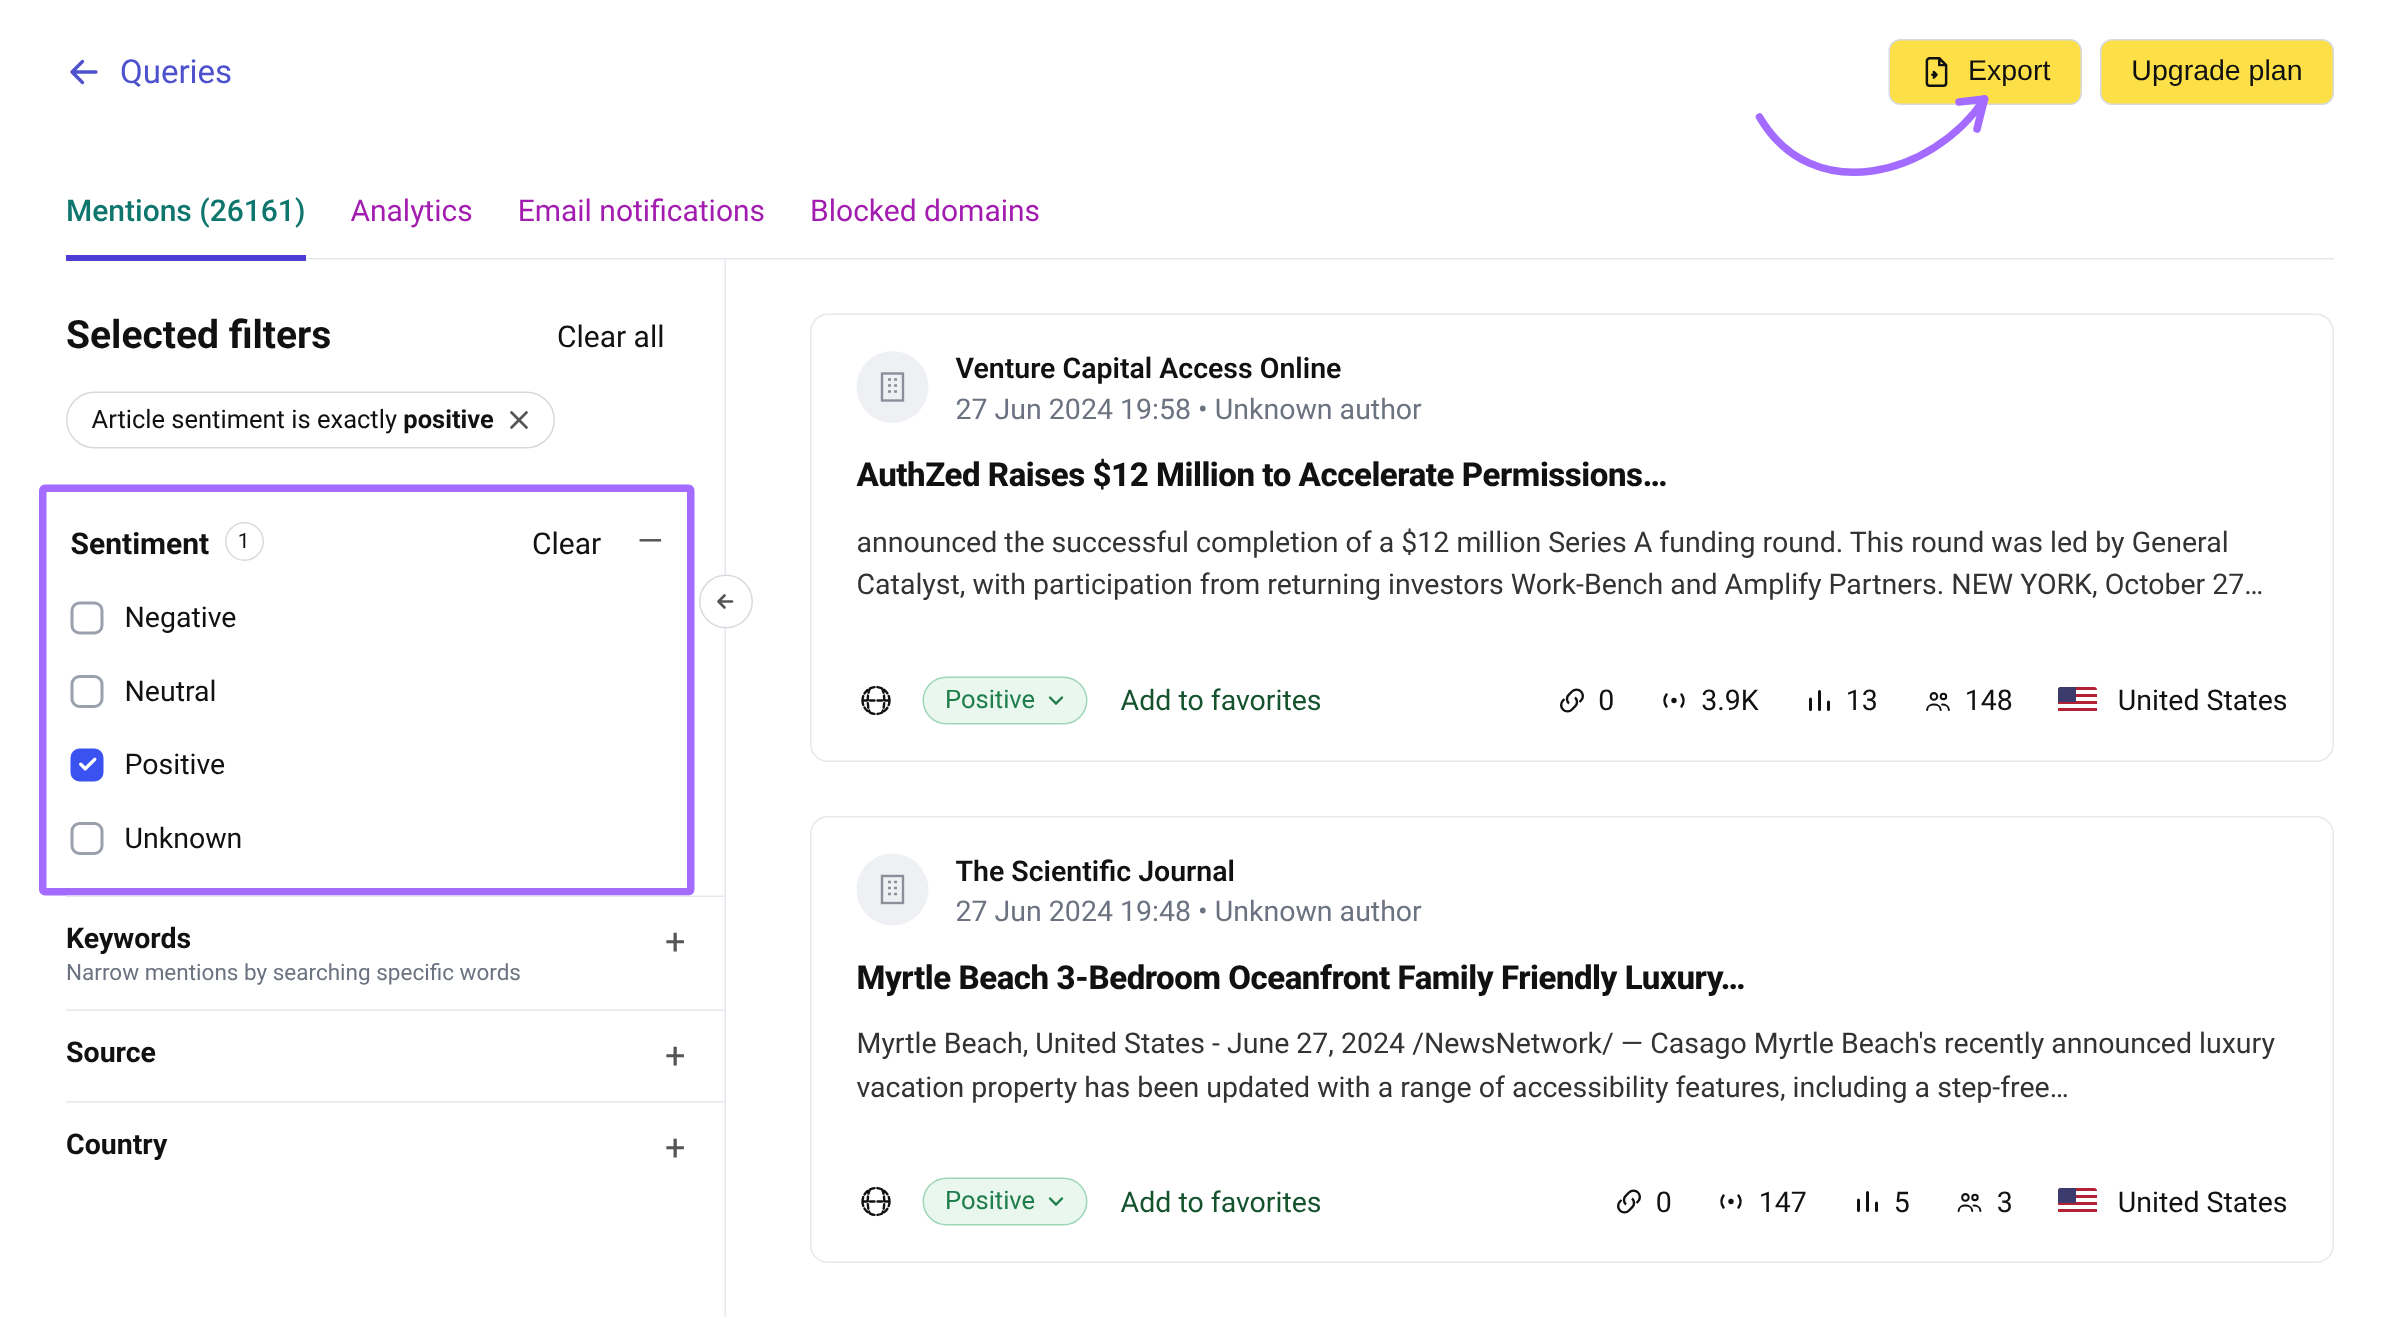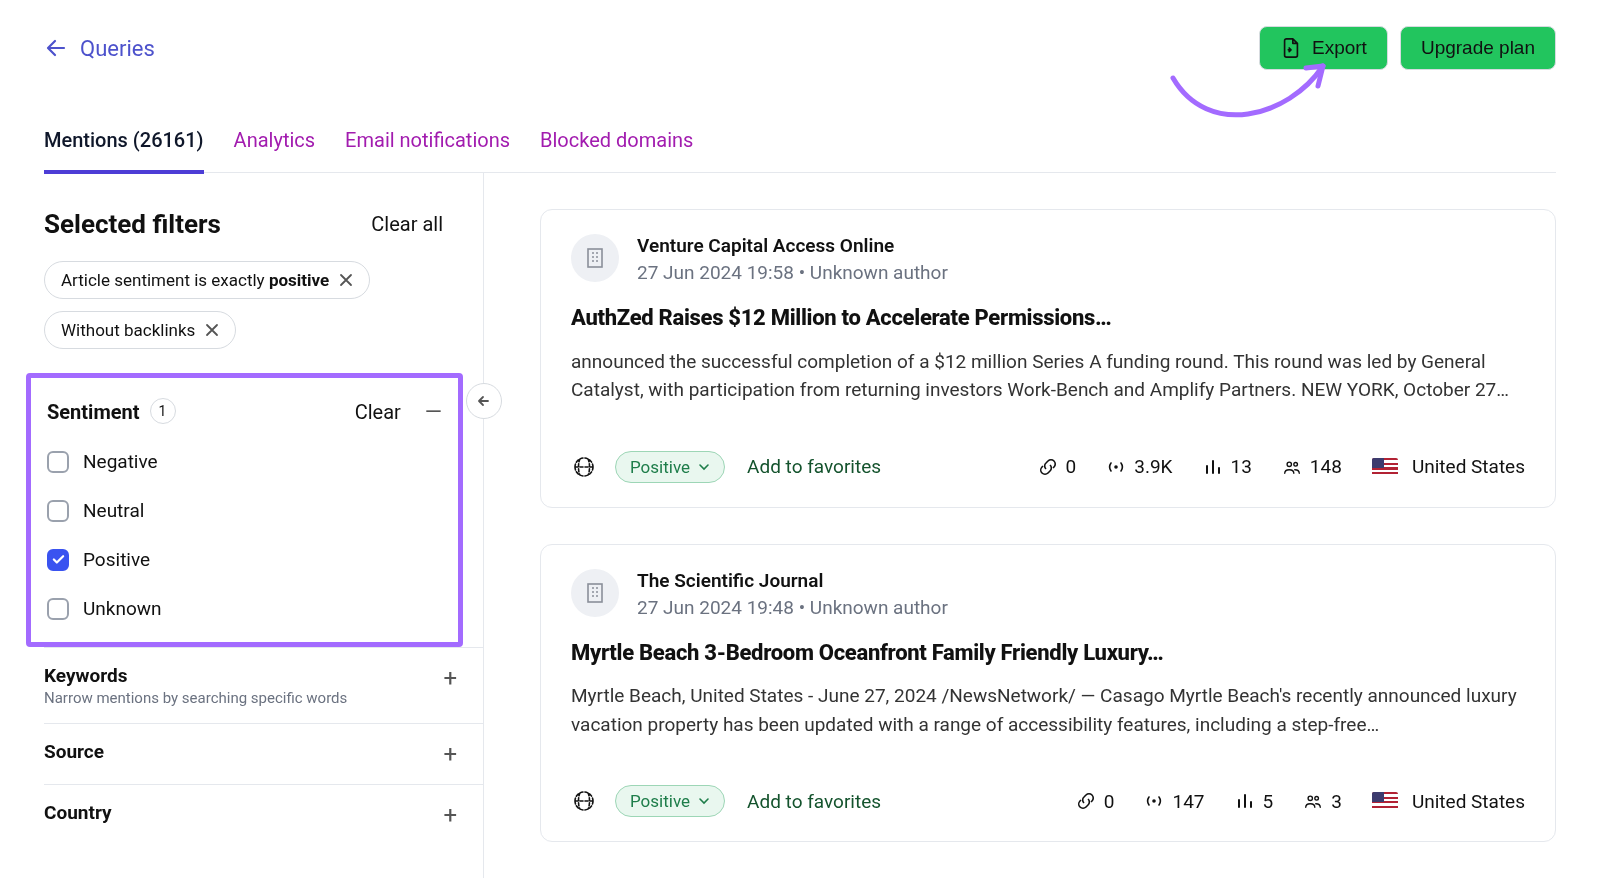--- a/index.html
+++ b/index.html
@@ -2,39 +2,39 @@
 <html><head>
 <meta charset="utf-8">
 <style>
   * { box-sizing: border-box; margin: 0; padding: 0; }
   body { font-family: -apple-system, BlinkMacSystemFont, "Segoe UI", Roboto, Helvetica, Arial, sans-serif; background: #fff; color: #111; width: 1600px; }
   .page { width: 1600px; padding: 0 44px; position: relative; }
 
   
   .top { display: flex; justify-content: space-between; align-items: center; padding-top: 26px; }
   .back-link { display: inline-flex; align-items: center; gap: 12px; color: #4d52cc; font-size: 22px; cursor: pointer; }
-  .btn { display: inline-flex; align-items: center; gap: 10px; border: 1px solid #d7dbe0; border-radius: 8px; background: #22c55e; padding: 10px 20px; font-size: 19px; cursor: pointer; color: #111; }
+  .btn { display: inline-flex; align-items: center; gap: 10px; border: 1px solid #d7dbe0; border-radius: 8px; background: #fde047; padding: 10px 20px; font-size: 19px; cursor: pointer; color: #111; }
   .top-actions { display: flex; gap: 12px; }
 
   
   .tabs { display: flex; gap: 30px; border-bottom: 1px solid #e5e8ed; margin-top: 58px; }
   .tab { font-size: 20px; color: #a21caf; padding: 0 0 18px 0; cursor: pointer; }
-  .tab.active { color: #0f172a; font-weight: 500; border-bottom: 4px solid #4d3dd6; margin-bottom: -2px; }
+  .tab.active { color: #0f766e; font-weight: 500; border-bottom: 4px solid #4d3dd6; margin-bottom: -2px; }
 
   
   .layout { display: flex; position: relative; }
   .sidebar { width: 440px; border-right: 1px solid #e5e8ed; padding: 36px 0 0 0; position: relative; }
   .collapse-circle { position: absolute; left: 440px; top: 210px; width: 36px; height: 36px; border-radius: 50%; background: #fff; border: 1px solid #d7dbe0; display: flex; align-items: center; justify-content: center; transform: translateX(-50%); cursor: pointer; z-index: 5; }
   .main { flex: 1; padding: 36px 0 0 56px; }
 
   .sf-header { display: flex; justify-content: space-between; align-items: center; padding-right: 40px; }
   .sf-title { font-size: 26px; font-weight: 700; }
   .clear-all { font-size: 20px; cursor: pointer; }
 
-  .chips { margin-top: 22px; display: flex; flex-direction: column; align-items: flex-start; gap: 12px; }
+  .chips { margin-top: 22px; display: flex; flex-direction: row; align-items: flex-end; gap: 12px; }
   .chip { display: inline-flex; align-items: center; gap: 10px; border: 1px solid #d7dbe0; border-radius: 22px; padding: 8px 16px; font-size: 17px; cursor: pointer; }
   .chip .bold { font-weight: 700; }
   .x-small { width: 14px; height: 14px; }
 
   .facet-highlight { border: 5px solid #a36bff; border-radius: 4px; padding: 20px 16px 22px 16px; margin: 24px 20px 0 -18px; }
   .facet-row { display: flex; align-items: flex-end; gap: 10px; }
   .facet-title { font-size: 20px; font-weight: 700; }
   .badge { border: 1px solid #d7dbe0; border-radius: 50%; width: 26px; height: 26px; display: inline-flex; align-items: center; justify-content: center; font-size: 14px; }
   .facet-actions { margin-left: auto; display: flex; align-items: center; gap: 24px; }
   .clear { font-size: 20px; cursor: pointer; }
@@ -115,26 +115,20 @@
     <div class="sidebar">
 
       <div class="sf-header">
         <div class="sf-title">Selected filters</div>
         <div class="clear-all">Clear all</div>
       </div>
 
       <div class="chips">
         <div class="chip">
           <span><span>Article sentiment is exactly </span><span class="bold">positive</span></span>
-          <svg class="x-small" viewBox="0 0 14 14">
-              <path d="M2 2l10 10M12 2L2 12" stroke="#555" stroke-width="1.8" stroke-linecap="round"></path>
-            </svg>
-        </div>
-        <div class="chip">
-          <span>Without backlinks</span>
           <svg class="x-small" viewBox="0 0 14 14">
               <path d="M2 2l10 10M12 2L2 12" stroke="#555" stroke-width="1.8" stroke-linecap="round"></path>
             </svg>
         </div>
       </div>
 
       <div class="facet-highlight">
         <div class="facet-row">
           <div class="facet-title">Sentiment</div>
           <div class="badge">1</div>

